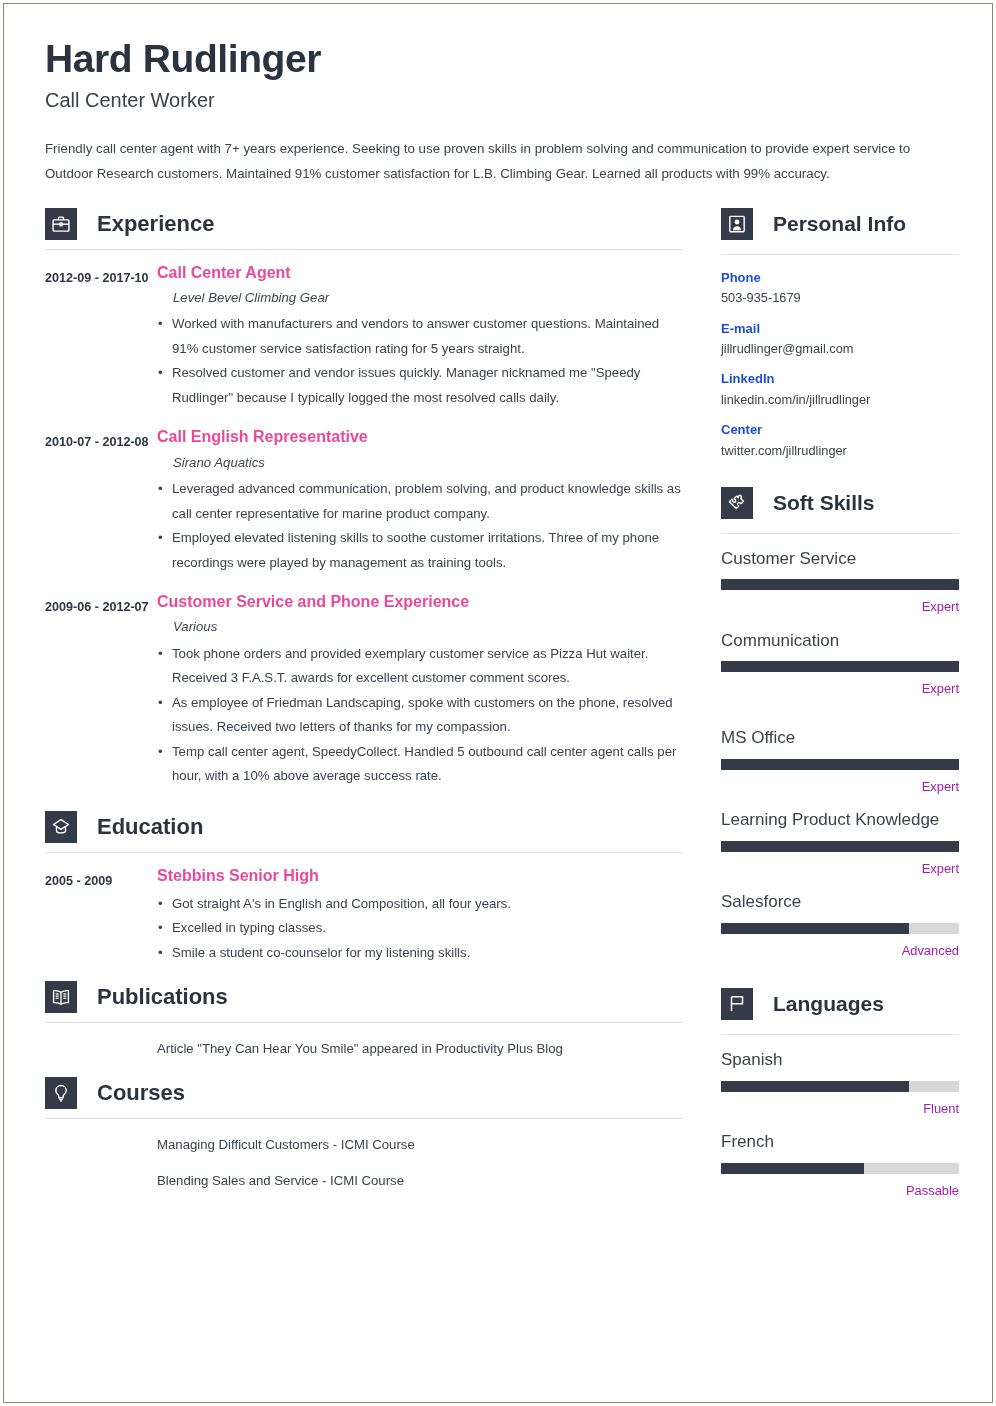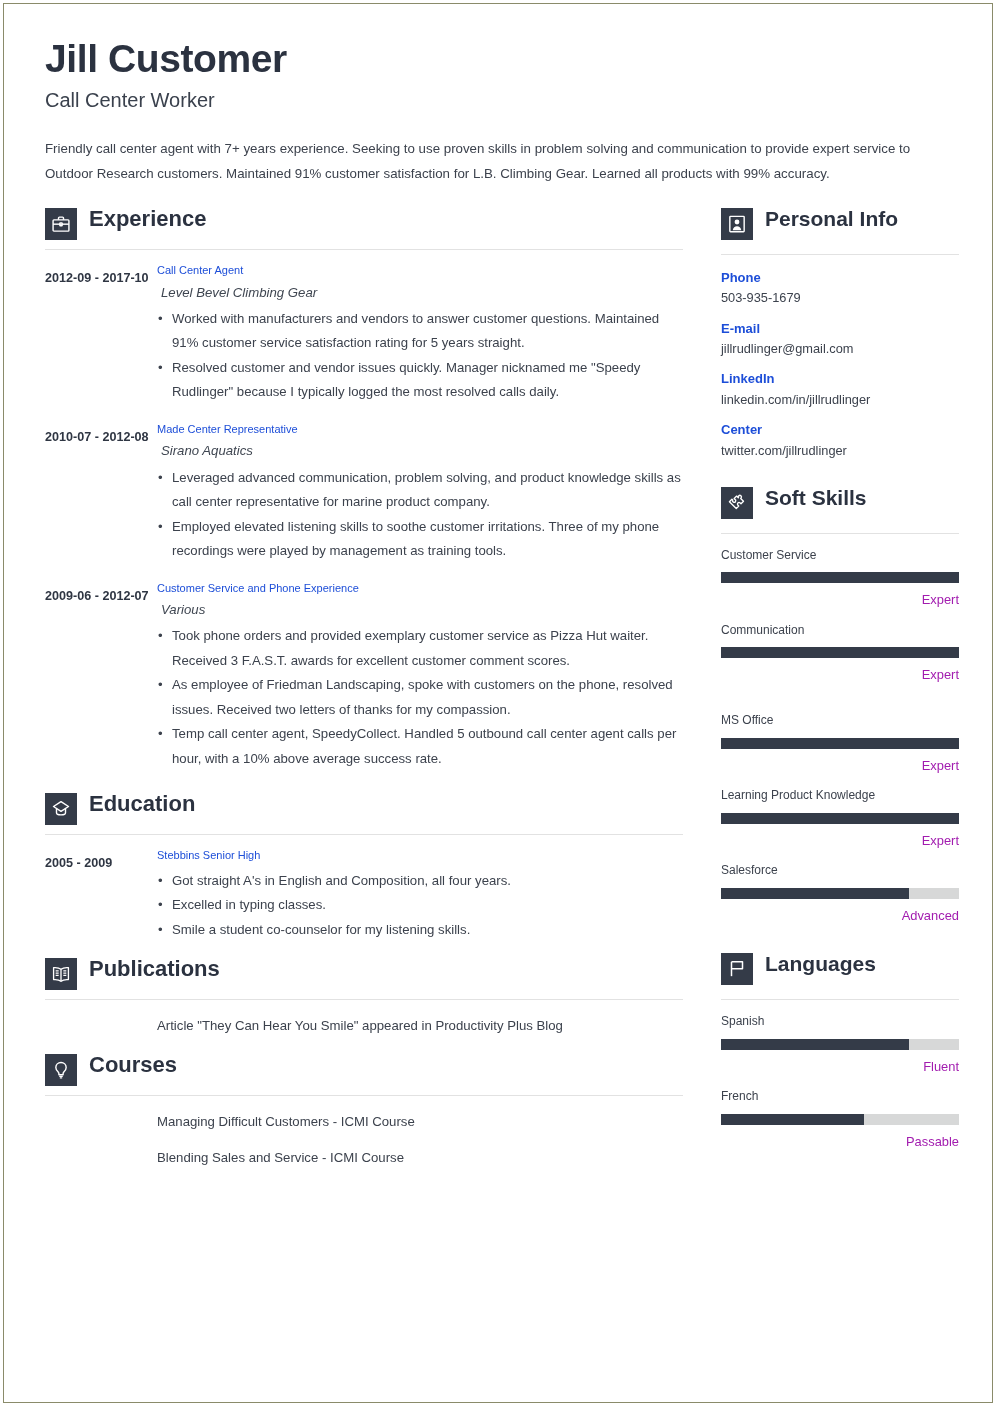--- a/index.html
+++ b/index.html
@@ -65,21 +65,22 @@
   .col-gap { flex: 0 0 38px; }
   .col-right {
     width: 238px;
     flex: 0 0 238px;
   }
 
   
   .section { margin-bottom: 0; }
   .section-head {
     display: flex;
-    gap: 12px;
+    align-items: center;
+    gap: 20px;
     padding-bottom: 9px;
     border-bottom: 1px solid #e2e2e2;
     margin-bottom: 14px;
   }
   .sec-icon {
     width: 32px;
     height: 32px;
     flex: 0 0 32px;
     background: #343b48;
     display: flex;
@@ -109,31 +110,31 @@
     width: 112px;
     flex: 0 0 112px;
     font-size: 12.6px;
     font-weight: bold;
     color: #2f3643;
     line-height: 24px;
     padding-top: 2px;
   }
   .entry-body { flex: 1 1 auto; }
   .entry-title {
-    font-size: 11px;
-    font-weight: normal;
-    color: #1d4ed8;
+    font-size: 16px;
+    font-weight: bold;
+    color: #ec4899;
     margin: 0 0 7px 0;
     line-height: 1.15;
   }
   .entry-sub {
     font-size: 13.2px;
     font-style: italic;
     color: #3f4651;
-    margin: 0 0 6px 4px;
+    margin: 0 0 6px 16px;
     line-height: 1.3;
   }
   ul.bullets {
     margin: 0;
     padding: 0;
     list-style: none;
   }
   ul.bullets li {
     font-size: 13.2px;
     line-height: 24.5px;
@@ -174,21 +175,21 @@
   .info-value {
     font-size: 12.8px;
     color: #3c424d;
     line-height: 1.5;
     word-break: break-word;
   }
 
   
   .skill { margin-bottom: 12px; }
   .skill-name {
-    font-size: 12px;
+    font-size: 17px;
     color: #3c424d;
     line-height: 1.4;
     margin-bottom: 9px;
   }
   .bar-track {
     width: 100%;
     height: 11px;
     background: #d7d8d8;
     position: relative;
     overflow: hidden;
@@ -207,21 +208,21 @@
     line-height: 1.4;
     margin-top: 8px;
   }
 </style>
 </head>
 <body>
 
 <div class="page">
   <div class="inner">
 
-    <h1 class="name">Jill Customer</h1>
+    <h1 class="name">Hard Rudlinger</h1>
     <h2 class="job-title">Call Center Worker</h2>
     <p class="summary">Friendly call center agent with 7+ years experience. Seeking to use proven skills in problem solving and communication to provide expert service to Outdoor Research customers. Maintained 91% customer satisfaction for L.B. Climbing Gear. Learned all products with 99% accuracy.</p>
 
     <div class="columns">
 
       <div class="col-left">
 
         <div class="section">
           <div class="section-head">
             <span class="sec-icon">
@@ -243,21 +244,21 @@
               <ul class="bullets">
                 <li>Worked with manufacturers and vendors to answer customer questions. Maintained 91% customer service satisfaction rating for 5 years straight.</li>
                 <li>Resolved customer and vendor issues quickly. Manager nicknamed me "Speedy Rudlinger" because I typically logged the most resolved calls daily.</li>
               </ul>
             </div>
           </div>
 
           <div class="entry">
             <div class="entry-date">2010-07 - 2012-08</div>
             <div class="entry-body">
-              <div class="entry-title">Made Center Representative</div>
+              <div class="entry-title">Call English Representative</div>
               <div class="entry-sub">Sirano Aquatics</div>
               <ul class="bullets">
                 <li>Leveraged advanced communication, problem solving, and product knowledge skills as call center representative for marine product company.</li>
                 <li>Employed elevated listening skills to soothe customer irritations. Three of my phone recordings were played by management as training tools.</li>
               </ul>
             </div>
           </div>
 
           <div class="entry">
             <div class="entry-date">2009-06 - 2012-07</div>

